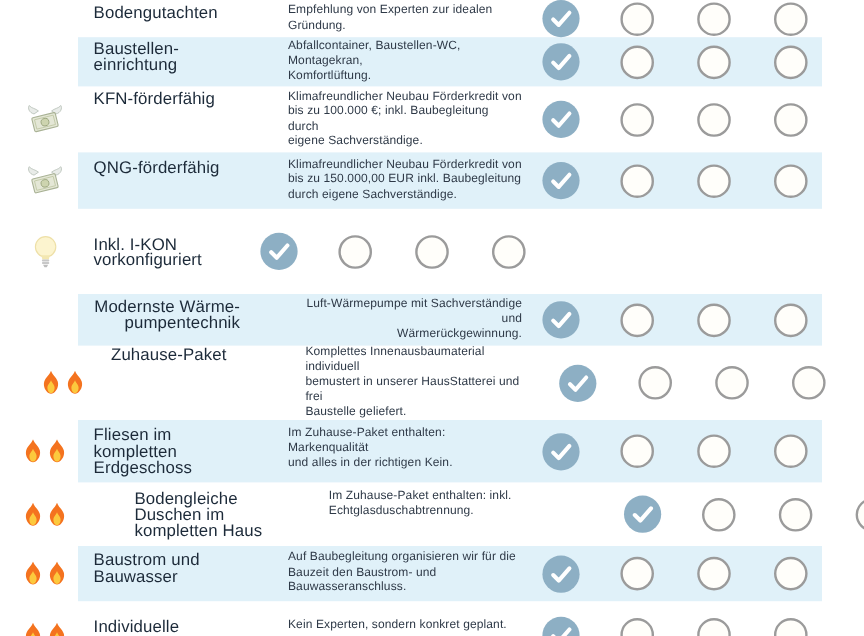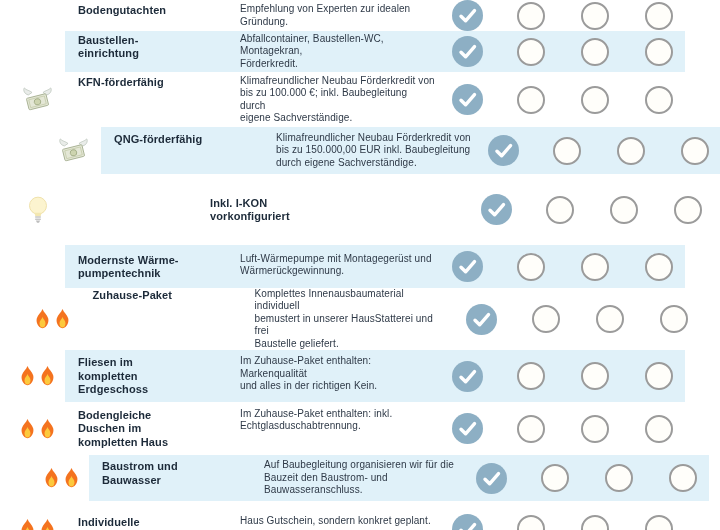--- a/index.html
+++ b/index.html
@@ -21,21 +21,21 @@
     width: 620px; background: var(--row-highlight);
   }
   .row > * { position: relative; }
   .icon-cell {
     flex: 0 0 65px; box-sizing: border-box; padding-left: 10px;
     display: flex; justify-content: center; align-items: center; gap: 3px;
   }
   .text-wrap { display: flex; align-items: flex-start; }
   .title-cell {
     flex: 0 0 135px; width: 135px; box-sizing: border-box; padding-left: 13px; padding-top: 1px;
-    font-weight: bold; font-size: 11px; line-height: 13.5px; letter-spacing: 0.1px;
+    font-weight: normal; font-size: 14px; line-height: 13.5px; letter-spacing: 0.1px;
     color: var(--title-color); white-space: pre-line;
   }
   .desc-cell {
     flex: 0 0 235px; width: 235px; box-sizing: border-box;
     font-size: 10px; line-height: 12.4px; letter-spacing: 0.1px;
     color: var(--desc-color); white-space: pre-line; padding-left: 40px;
   }
   .checks { flex: 0 0 256px; display: flex; }
   .check-cell { width: 64px; display: flex; justify-content: center; align-items: center; }
   .check-circle { position: relative; z-index: 1; }
@@ -78,21 +78,21 @@
           <div class="check-circle empty"></div>
         </div>
       </div>
   </div>
     <div class="row highlight" style="min-height: 41px;">
     <div class="cell icon-cell"></div>
     <div class="text-wrap">
       <div class="cell title-cell">Baustellen-
 einrichtung</div>
       <div class="cell desc-cell">Abfallcontainer, Baustellen-WC, Montagekran,
-Förderkredit.</div>
+Komfortlüftung.</div>
     </div>
     <div class="checks">
         <div class="check-cell">
           <div class="check-circle checked">
             <svg width="31" height="31" viewBox="0 0 31 31">
               <path d="M9 16.2 L13.6 20.8 L22.5 10.6" fill="none" stroke="#ffffff" stroke-width="3.4" stroke-linecap="round" stroke-linejoin="round"></path>
             </svg>
           </div>
         </div>
         <div class="check-cell">
@@ -136,21 +136,21 @@
           <div class="check-circle empty"></div>
         </div>
         <div class="check-cell">
           <div class="check-circle empty"></div>
         </div>
         <div class="check-cell">
           <div class="check-circle empty"></div>
         </div>
       </div>
   </div>
-    <div class="row highlight" style="min-height: 47px; margin-left: 36px;">
+    <div class="row highlight" style="min-height: 47px;">
     <div class="cell icon-cell">
         <svg width="31" height="27" viewBox="0 0 34 29">
           <path d="M7 9.5 C2.5 8.5 1 4 2.5 1.8 C4.8 4.6 8.4 4.4 11 6.8 Z" fill="#e9ece9" stroke="#b9c2b9" stroke-width="0.8"></path>
           <path d="M27 9.5 C31.5 8.5 33 4 31.5 1.8 C29.2 4.6 25.6 4.4 23 6.8 Z" fill="#e9ece9" stroke="#b9c2b9" stroke-width="0.8"></path>
           <g transform="rotate(-14 17 17)">
             <rect x="6" y="10.5" width="22" height="13" rx="1.2" fill="#e4e7d6" stroke="#a9b295" stroke-width="1"></rect>
             <rect x="8.2" y="12.6" width="17.6" height="8.8" fill="none" stroke="#c2caa8" stroke-width="0.8"></rect>
             <ellipse cx="17" cy="17" rx="3.6" ry="3.4" fill="#cdd4af" stroke="#9aa57e" stroke-width="0.8"></ellipse>
           </g>
         </svg>
@@ -173,21 +173,21 @@
           <div class="check-circle empty"></div>
         </div>
         <div class="check-cell">
           <div class="check-circle empty"></div>
         </div>
         <div class="check-cell">
           <div class="check-circle empty"></div>
         </div>
       </div>
   </div>
-    <div class="row" style="min-height: 71px; justify-content: space-between;">
+    <div class="row" style="min-height: 71px;">
     <div class="cell icon-cell">
         <svg width="20" height="28" viewBox="0 0 20 29">
           <circle cx="10" cy="10" r="8.8" fill="#fcf4cf" stroke="#eee0a8" stroke-width="1"></circle>
           <path d="M6.3 17.3 L7.2 21 L12.8 21 L13.7 17.3 Z" fill="#f3e7b1"></path>
           <rect x="6.8" y="21" width="6.4" height="1.6" rx="0.8" fill="#c8c8c8"></rect>
           <rect x="6.8" y="23.2" width="6.4" height="1.6" rx="0.8" fill="#c8c8c8"></rect>
           <path d="M7.8 25.4 L12.2 25.4 L11 27.6 L9 27.6 Z" fill="#bdbdbd"></path>
         </svg>
       </div>
     <div class="text-wrap">
@@ -206,26 +206,26 @@
           <div class="check-circle empty"></div>
         </div>
         <div class="check-cell">
           <div class="check-circle empty"></div>
         </div>
         <div class="check-cell">
           <div class="check-circle empty"></div>
         </div>
       </div>
   </div>
-    <div class="row highlight" style="min-height: 43px;">
+    <div class="row highlight" style="min-height: 43px; text-align: right;">
     <div class="cell icon-cell"></div>
     <div class="text-wrap">
       <div class="cell title-cell">Modernste Wärme-
 pumpentechnik</div>
-      <div class="cell desc-cell">Luft-Wärmepumpe mit Montagegerüst und
+      <div class="cell desc-cell">Luft-Wärmepumpe mit Sachverständige und
 Wärmerückgewinnung.</div>
     </div>
     <div class="checks">
         <div class="check-cell">
           <div class="check-circle checked">
             <svg width="31" height="31" viewBox="0 0 31 31">
               <path d="M9 16.2 L13.6 20.8 L22.5 10.6" fill="none" stroke="#ffffff" stroke-width="3.4" stroke-linecap="round" stroke-linejoin="round"></path>
             </svg>
           </div>
         </div>
@@ -306,21 +306,21 @@
           <div class="check-circle empty"></div>
         </div>
         <div class="check-cell">
           <div class="check-circle empty"></div>
         </div>
         <div class="check-cell">
           <div class="check-circle empty"></div>
         </div>
       </div>
   </div>
-    <div class="row" style="min-height: 53px;">
+    <div class="row" style="min-height: 53px; gap: 34px;">
     <div class="cell icon-cell">
         <svg width="17" height="20" viewBox="0 0 20 24">
           <path d="M10 0 C11.5 4.5 15.5 6.5 16.8 11 C18 15.5 15.6 20.5 12.5 22.2 C11.7 22.7 10.8 23 10 23 C9.2 23 8.3 22.7 7.5 22.2 C4.4 20.5 2 15.5 3.2 11 C4.5 6.5 8.5 4.5 10 0 Z" fill="#f4731f"></path>
           <path d="M10 9.5 C11 12.5 13.6 13.8 13.6 17 C13.6 20 12 22.3 10 22.3 C8 22.3 6.4 20 6.4 17 C6.4 13.8 9 12.5 10 9.5 Z" fill="#fcc93d"></path>
         </svg>
         <svg width="17" height="20" viewBox="0 0 20 24">
           <path d="M10 0 C11.5 4.5 15.5 6.5 16.8 11 C18 15.5 15.6 20.5 12.5 22.2 C11.7 22.7 10.8 23 10 23 C9.2 23 8.3 22.7 7.5 22.2 C4.4 20.5 2 15.5 3.2 11 C4.5 6.5 8.5 4.5 10 0 Z" fill="#f4731f"></path>
           <path d="M10 9.5 C11 12.5 13.6 13.8 13.6 17 C13.6 20 12 22.3 10 22.3 C8 22.3 6.4 20 6.4 17 C6.4 13.8 9 12.5 10 9.5 Z" fill="#fcc93d"></path>
         </svg>
       </div>
@@ -343,21 +343,21 @@
           <div class="check-circle empty"></div>
         </div>
         <div class="check-cell">
           <div class="check-circle empty"></div>
         </div>
         <div class="check-cell">
           <div class="check-circle empty"></div>
         </div>
       </div>
   </div>
-    <div class="row highlight" style="min-height: 46px; margin-left: 24px;">
+    <div class="row highlight" style="min-height: 46px;">
     <div class="cell icon-cell">
         <svg width="17" height="20" viewBox="0 0 20 24">
           <path d="M10 0 C11.5 4.5 15.5 6.5 16.8 11 C18 15.5 15.6 20.5 12.5 22.2 C11.7 22.7 10.8 23 10 23 C9.2 23 8.3 22.7 7.5 22.2 C4.4 20.5 2 15.5 3.2 11 C4.5 6.5 8.5 4.5 10 0 Z" fill="#f4731f"></path>
           <path d="M10 9.5 C11 12.5 13.6 13.8 13.6 17 C13.6 20 12 22.3 10 22.3 C8 22.3 6.4 20 6.4 17 C6.4 13.8 9 12.5 10 9.5 Z" fill="#fcc93d"></path>
         </svg>
         <svg width="17" height="20" viewBox="0 0 20 24">
           <path d="M10 0 C11.5 4.5 15.5 6.5 16.8 11 C18 15.5 15.6 20.5 12.5 22.2 C11.7 22.7 10.8 23 10 23 C9.2 23 8.3 22.7 7.5 22.2 C4.4 20.5 2 15.5 3.2 11 C4.5 6.5 8.5 4.5 10 0 Z" fill="#f4731f"></path>
           <path d="M10 9.5 C11 12.5 13.6 13.8 13.6 17 C13.6 20 12 22.3 10 22.3 C8 22.3 6.4 20 6.4 17 C6.4 13.8 9 12.5 10 9.5 Z" fill="#fcc93d"></path>
         </svg>
       </div>
@@ -393,21 +393,21 @@
           <path d="M10 9.5 C11 12.5 13.6 13.8 13.6 17 C13.6 20 12 22.3 10 22.3 C8 22.3 6.4 20 6.4 17 C6.4 13.8 9 12.5 10 9.5 Z" fill="#fcc93d"></path>
         </svg>
         <svg width="17" height="20" viewBox="0 0 20 24">
           <path d="M10 0 C11.5 4.5 15.5 6.5 16.8 11 C18 15.5 15.6 20.5 12.5 22.2 C11.7 22.7 10.8 23 10 23 C9.2 23 8.3 22.7 7.5 22.2 C4.4 20.5 2 15.5 3.2 11 C4.5 6.5 8.5 4.5 10 0 Z" fill="#f4731f"></path>
           <path d="M10 9.5 C11 12.5 13.6 13.8 13.6 17 C13.6 20 12 22.3 10 22.3 C8 22.3 6.4 20 6.4 17 C6.4 13.8 9 12.5 10 9.5 Z" fill="#fcc93d"></path>
         </svg>
       </div>
     <div class="text-wrap">
       <div class="cell title-cell">Individuelle
 Küchenplanung</div>
-      <div class="cell desc-cell">Haus Gutschein, sondern konkret geplant.</div>
+      <div class="cell desc-cell">Kein Experten, sondern konkret geplant.</div>
     </div>
     <div class="checks">
         <div class="check-cell">
           <div class="check-circle checked">
             <svg width="31" height="31" viewBox="0 0 31 31">
               <path d="M9 16.2 L13.6 20.8 L22.5 10.6" fill="none" stroke="#ffffff" stroke-width="3.4" stroke-linecap="round" stroke-linejoin="round"></path>
             </svg>
           </div>
         </div>
         <div class="check-cell">

